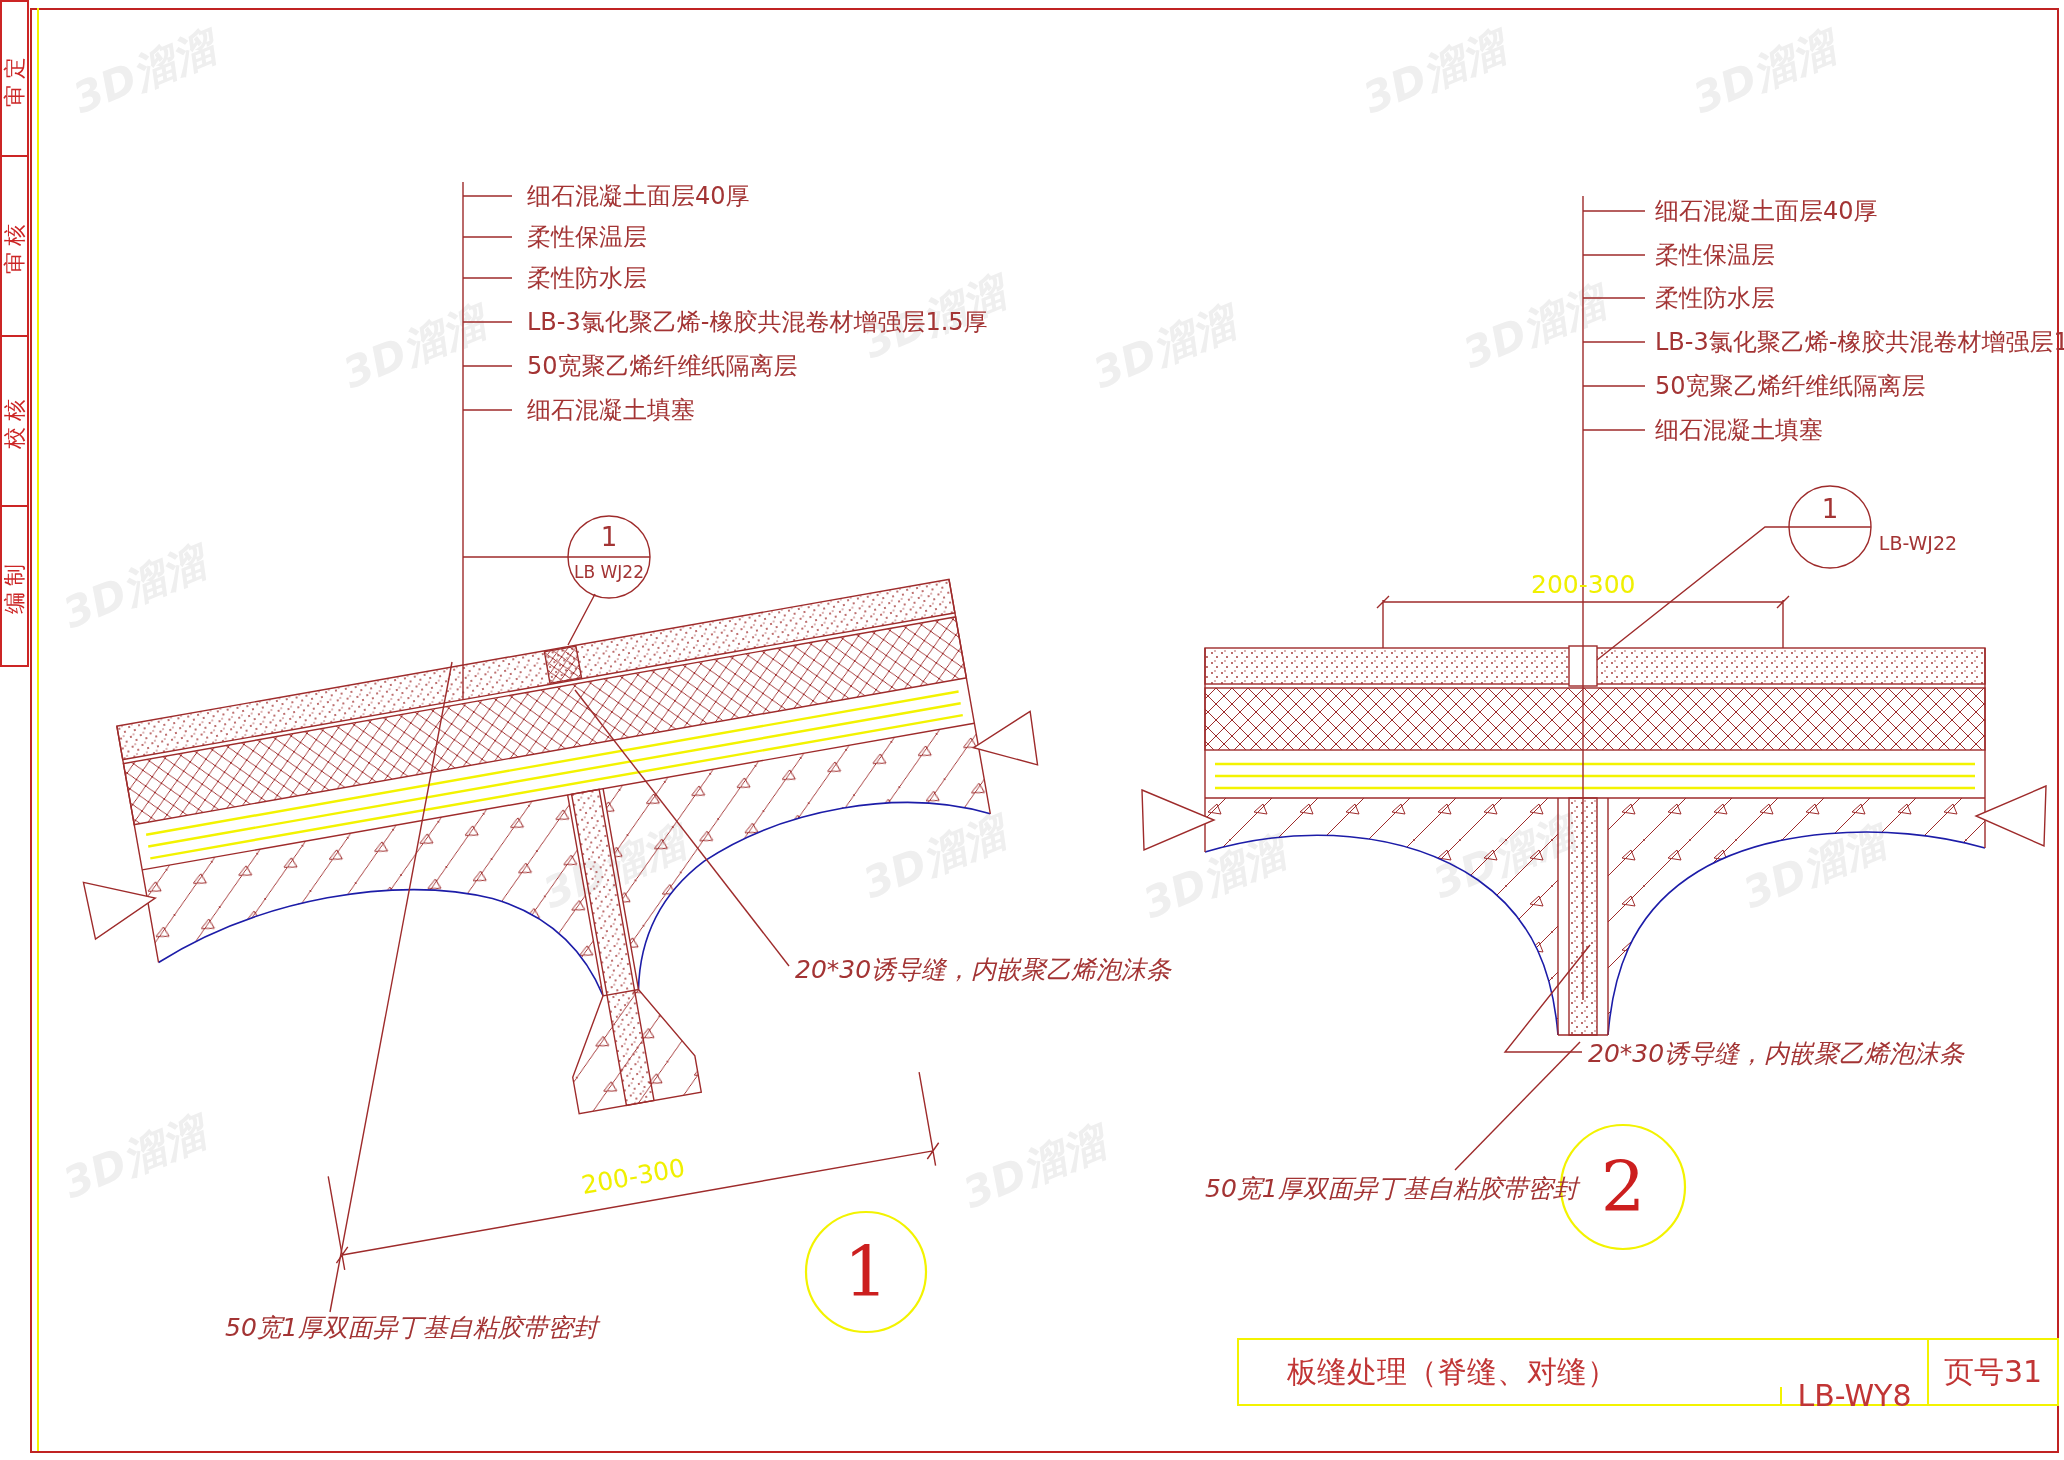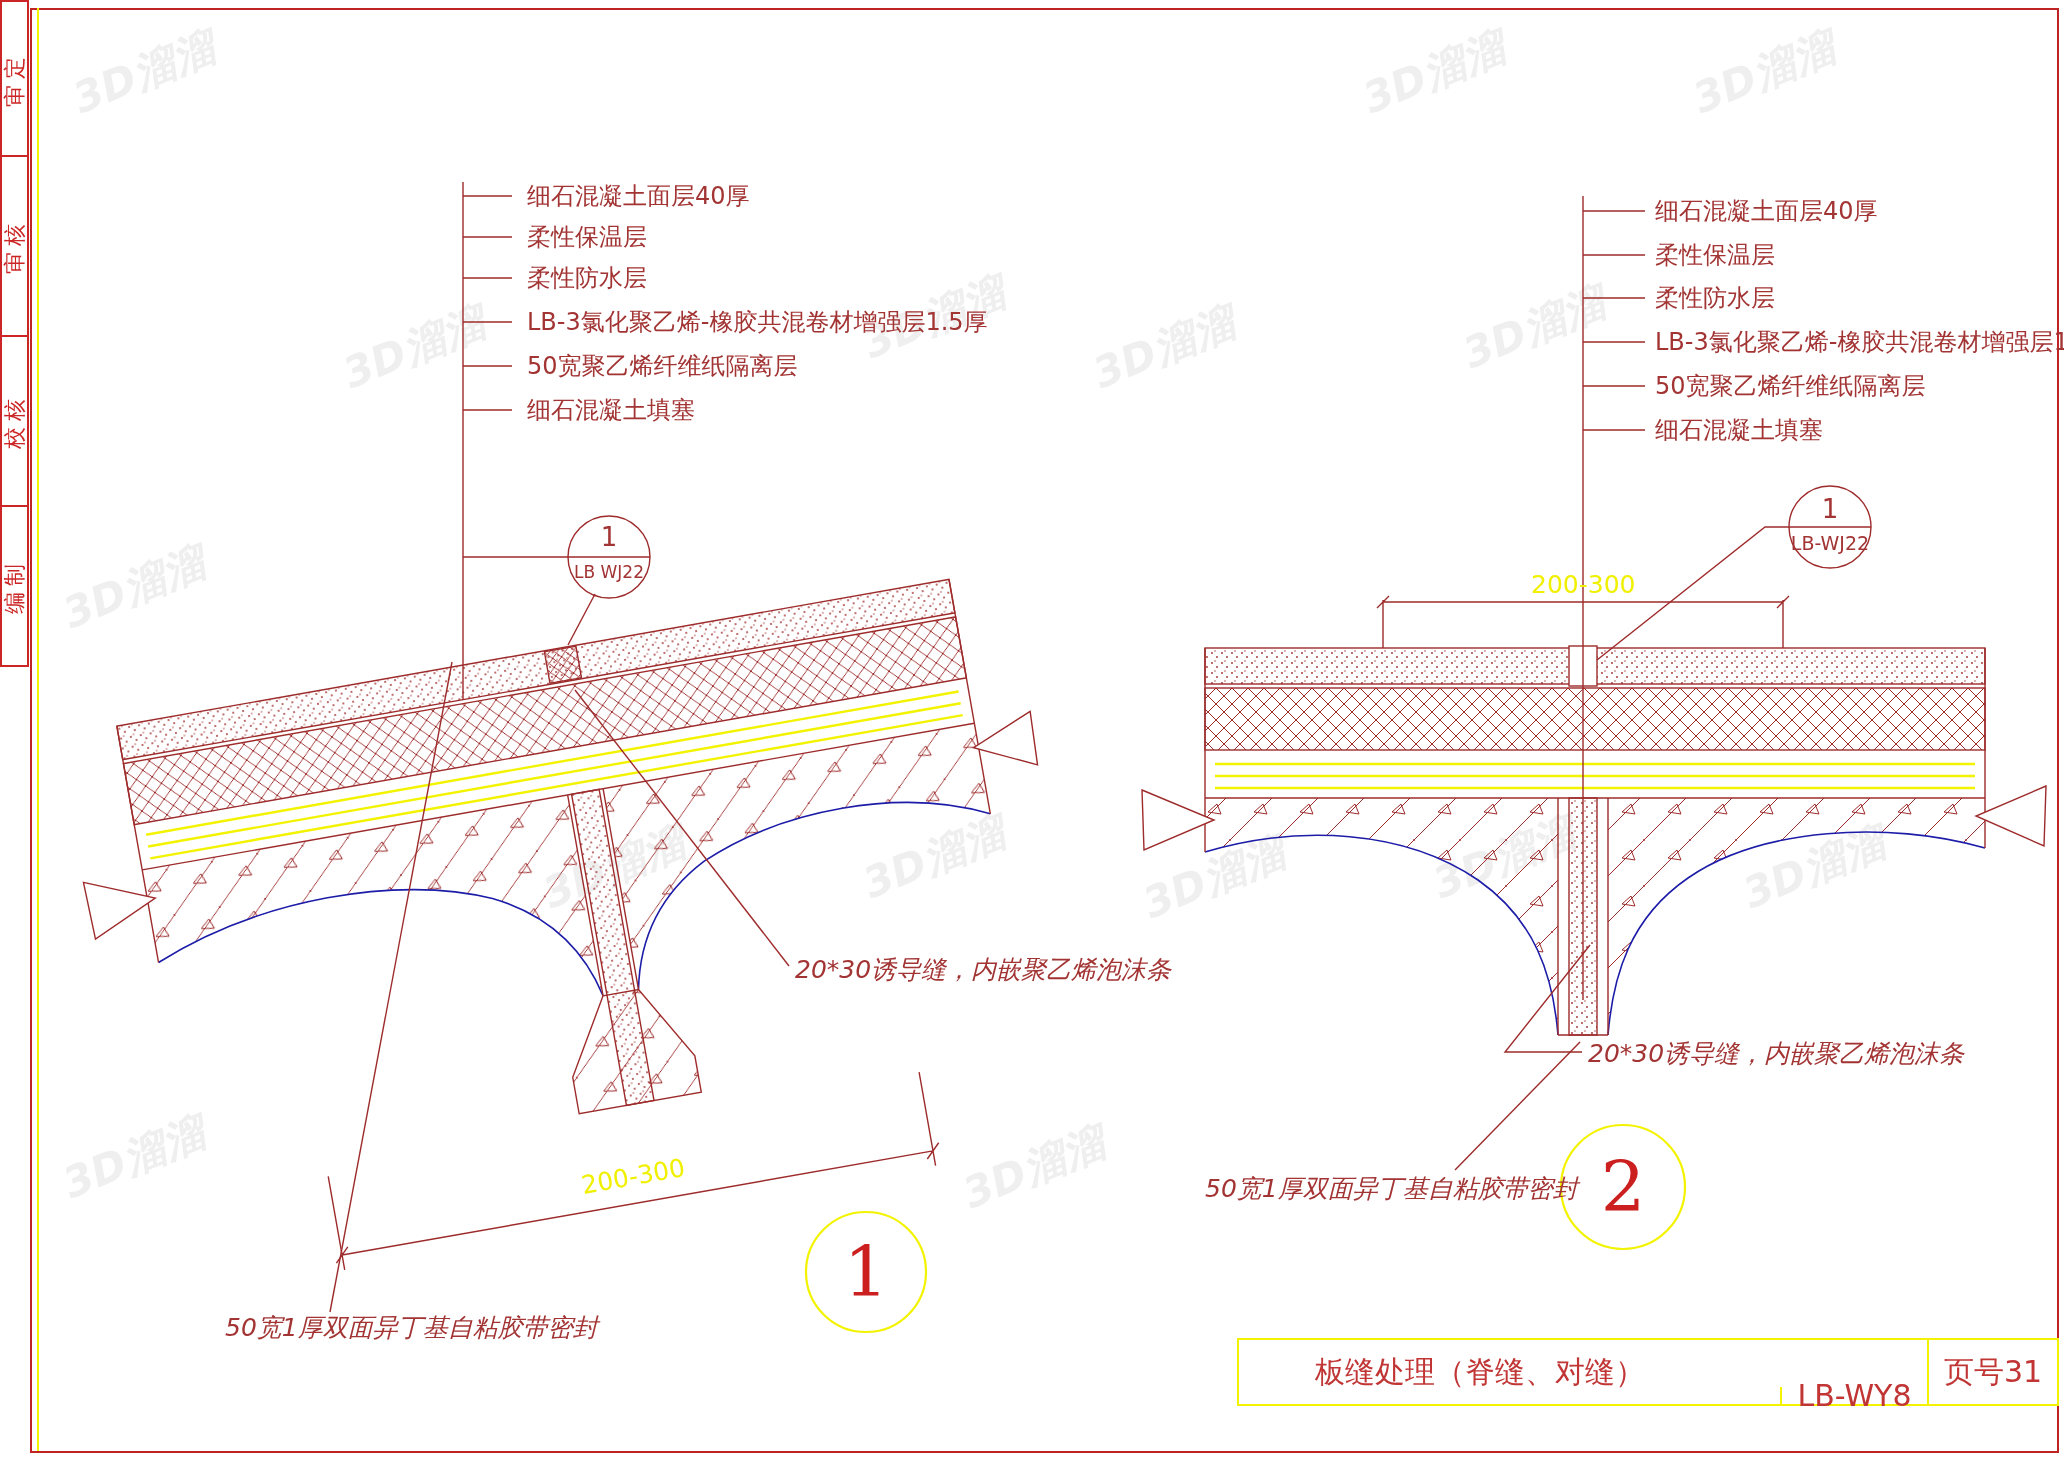--- a/index.html
+++ b/index.html
@@ -18,21 +18,21 @@
   #frame-inner-yellow{left:37px;top:8px;width:0;height:1443px;border-left:2px solid #f3f300;z-index:1;}
   #sidebar{left:3px;top:55px;width:25px;height:663px;border:2px solid #cc2525;z-index:2;
            display:flex;flex-direction:column;}
   .sb-cell{border-bottom:2px solid #cc2525;position:relative;}
   .sb-cell:last-child{border-bottom:none;}
   .sb-label{position:absolute;left:50%;top:50%;transform:translate(-50%,-50%) rotate(-90deg);
             font-size:22px;color:#cc2525;letter-spacing:6px;white-space:nowrap;}
   #titleblock{left:1237px;top:1338px;width:818px;height:64px;border:2px solid #f3f300;
               display:flex;z-index:5;background:#fff;}
   #titleblock .cell{display:flex;align-items:center;color:#c13535;font-size:30px;white-space:nowrap;}
-  #tb-title{flex:1;padding-left:76px;}
+  #tb-title{flex:1;padding-left:48px;}
   #tb-code{width:145px;border-left:2px solid #f3f300;justify-content:center;font-size:28px;margin-top:47px;}
   #tb-page{width:128px;border-left:2px solid #f3f300;justify-content:center;font-size:28px;}
   svg{position:absolute;left:0;top:0;z-index:2;}
 </style>
 </head>
 <body>
 
 <span class="wm" style="left:70px;top:45px">3D溜溜</span>
 <span class="wm" style="left:1360px;top:45px">3D溜溜</span>
 <span class="wm" style="left:1690px;top:45px">3D溜溜</span>
@@ -154,21 +154,21 @@
 <div class="note" style="left:225px;top:1311px">50宽1厚双面异丁基自粘胶带密封</div>
 <div class="bignum" style="left:816px;top:1230px">1</div>
 
 <div class="lbl" style="left:1655px;top:197px">细石混凝土面层40厚</div>
 <div class="lbl" style="left:1655px;top:241px">柔性保温层</div>
 <div class="lbl" style="left:1655px;top:284px">柔性防水层</div>
 <div class="lbl" style="left:1655px;top:328px">LB-3氯化聚乙烯-橡胶共混卷材增强层1.5厚</div>
 <div class="lbl" style="left:1655px;top:372px">50宽聚乙烯纤维纸隔离层</div>
 <div class="lbl" style="left:1655px;top:416px">细石混凝土填塞</div>
 <div class="ctxt" style="left:1812px;top:494px;width:36px;font-size:26px">1</div>
-<div class="ctxt" style="left:1782px;top:532px;width:96px;font-size:19px">LB-WJ22</div>
+<div class="ctxt" style="left:1870px;top:532px;width:96px;font-size:19px">LB-WJ22</div>
 <div class="ylwtxt" style="left:1531px;top:570px;width:104px">200-300</div>
 <div class="note" style="left:1588px;top:1037px">20*30诱导缝，内嵌聚乙烯泡沫条</div>
 <div class="note" style="left:1205px;top:1172px">50宽1厚双面异丁基自粘胶带密封</div>
 <div class="bignum" style="left:1573px;top:1145px">2</div>
 
 <div id="titleblock" class="abs">
   <div class="cell" id="tb-title">板缝处理（脊缝、对缝）</div>
   <div class="cell" id="tb-code">LB-WY8</div>
   <div class="cell" id="tb-page">页号31</div>
 </div>

